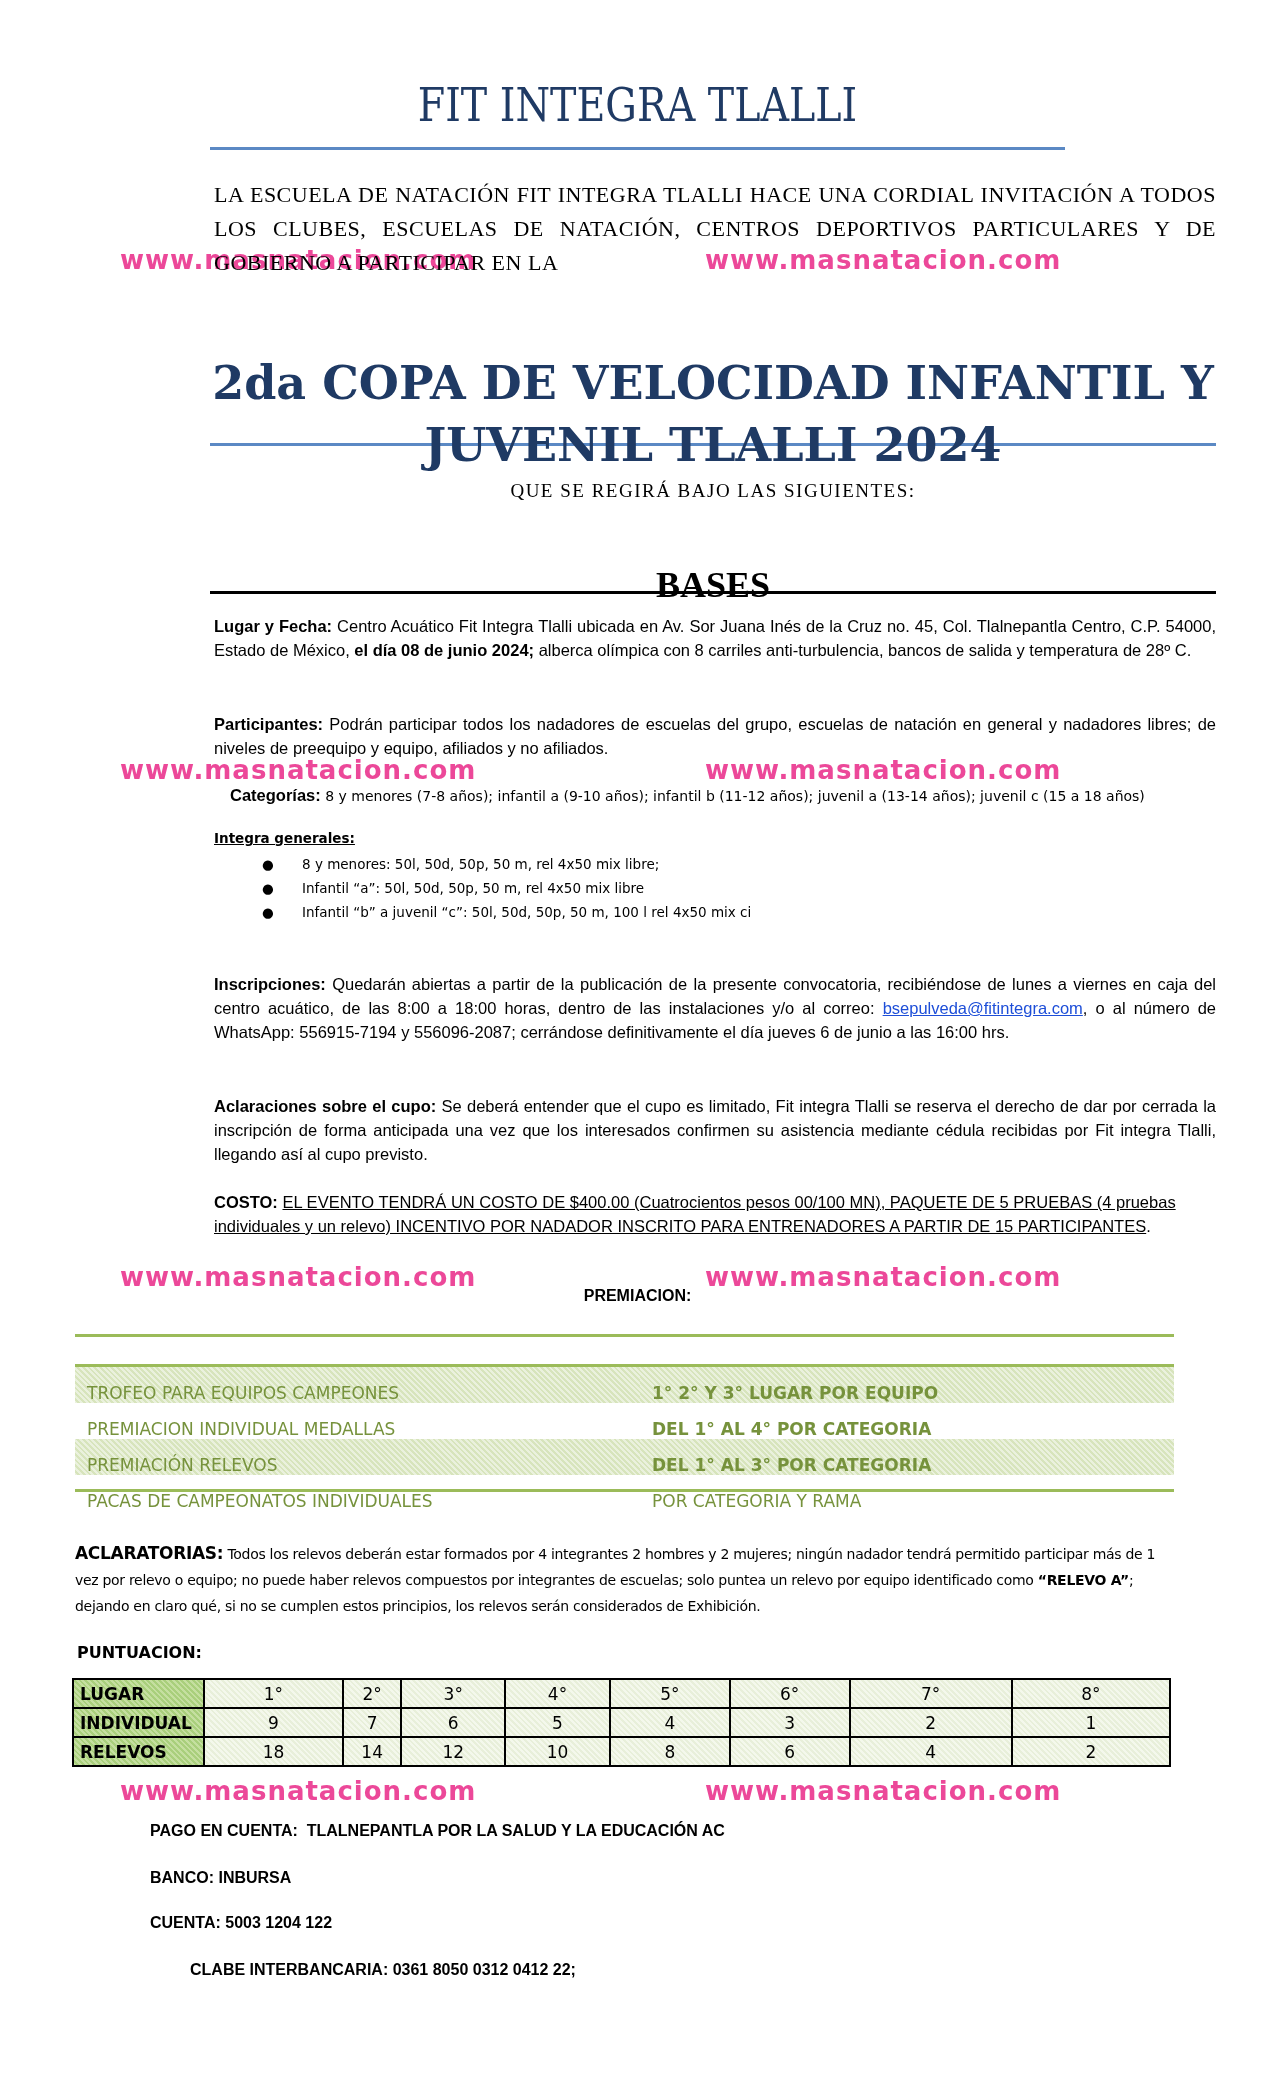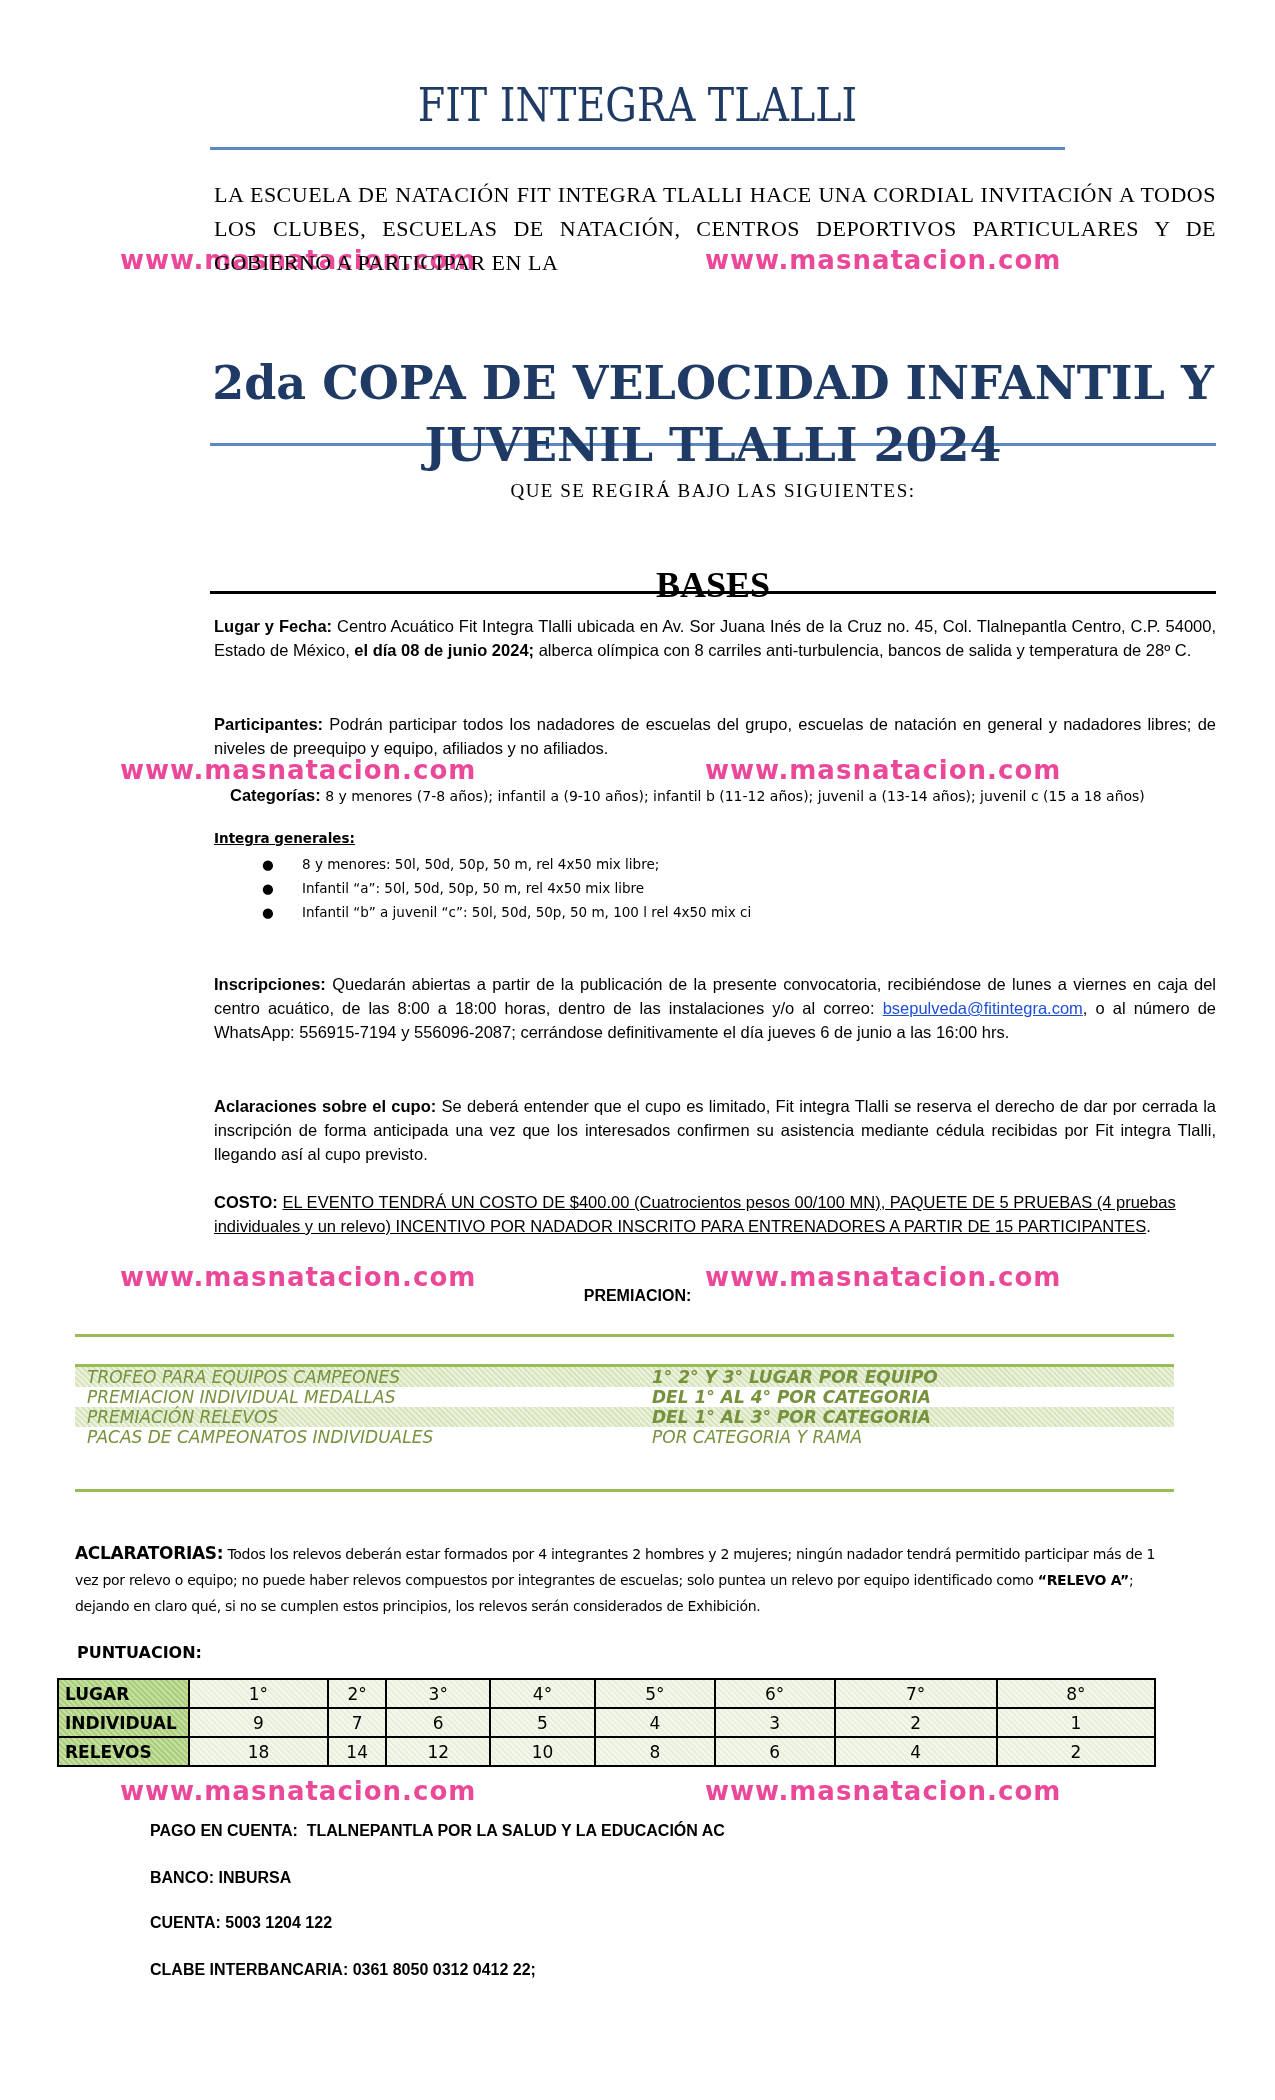--- a/index.html
+++ b/index.html
@@ -44,29 +44,29 @@
     font-family: "DejaVu Sans", sans-serif; font-size: 13.5px; line-height: 24px; }
   .bullets li { position: relative; padding-left: 40px; }
   .bullets li .dot { position: absolute; left: 0; top: 0; }
   a.link { color: #1d4ed8; text-decoration: underline; }
   .costo-text { text-decoration: underline; }
   .premiacion-label { position: absolute; left: 0; width: 1275px; top: 1287px; text-align: center;
     font-family: "Liberation Sans", sans-serif; font-weight: bold; font-size: 16px; }
   .green-rule { position: absolute; left: 75px; width: 1099px; height: 3px; background: #9bbb59; }
   .awards { position: absolute; left: 75px; top: 1367px; width: 1099px; border-collapse: collapse;
     font-family: "DejaVu Sans", sans-serif; font-size: 17px; color: #76923c; }
-  .awards td { height: 14px; padding: 0 0 0 12px; font-style: italic; }
+  .awards td { height: 14px; padding: 16px 0 0 12px; }
   .awards tr.band td { background: repeating-linear-gradient(45deg, #eaf1dd 0 2px, #d7e4bc 2px 4px); }
   .awards td.right { font-weight: bold; }
   .awards td.right.light { font-weight: normal; }
   .aclar { position: absolute; left: 75px; width: 1100px; top: 1540px;
     font-family: "DejaVu Sans", sans-serif; font-size: 14px; line-height: 26px; letter-spacing: -0.3px; }
   .aclar .label { font-weight: bold; font-size: 17px; }
   .punt-label { position: absolute; left: 77px; top: 1643px; font-family: "DejaVu Sans", sans-serif; font-weight: bold; font-size: 16px; }
-  .score { position: absolute; left: 57px; top: 1678px; width: 1099px; border-collapse: collapse;
+  .score { position: absolute; left: 72px; top: 1678px; width: 1099px; border-collapse: collapse;
     font-family: "DejaVu Sans", sans-serif; font-size: 17px; }
   .score td { border: 2px solid #000; height: 27px; text-align: center; padding: 0;
     background: repeating-linear-gradient(45deg, #f4f8ec 0 2px, #e8efda 2px 4px); }
   .score td.rowhead { text-align: left; padding-left: 6px; font-weight: bold; width: 122px;
     background: repeating-linear-gradient(45deg, #c5dfa0 0 2px, #a9cf7c 2px 4px); }
   .pay { position: absolute; left: 150px; font-family: "Liberation Sans", sans-serif; font-weight: bold; font-size: 16px; white-space: pre; }
 </style>
 </head>
 <body>
 
@@ -200,13 +200,13 @@
     <td>6</td>
     <td>4</td>
     <td>2</td>
   </tr>
 </tbody>
   </table>
 
 <div class="pay z" style="top:1822px;">PAGO EN CUENTA:  TLALNEPANTLA POR LA SALUD Y LA EDUCACIÓN AC</div>
 <div class="pay z" style="top:1869px;">BANCO: INBURSA</div>
 <div class="pay z" style="top:1914px;">CUENTA: 5003 1204 122</div>
-<div class="pay z" style="top:1961px;">CLABE INTERBANCARIA: 0361 8050 0312 0412 22;</div>
+<div class="pay z" style="top:1961px;margin-left:40px;">CLABE INTERBANCARIA: 0361 8050 0312 0412 22;</div>
 
 </body></html>

